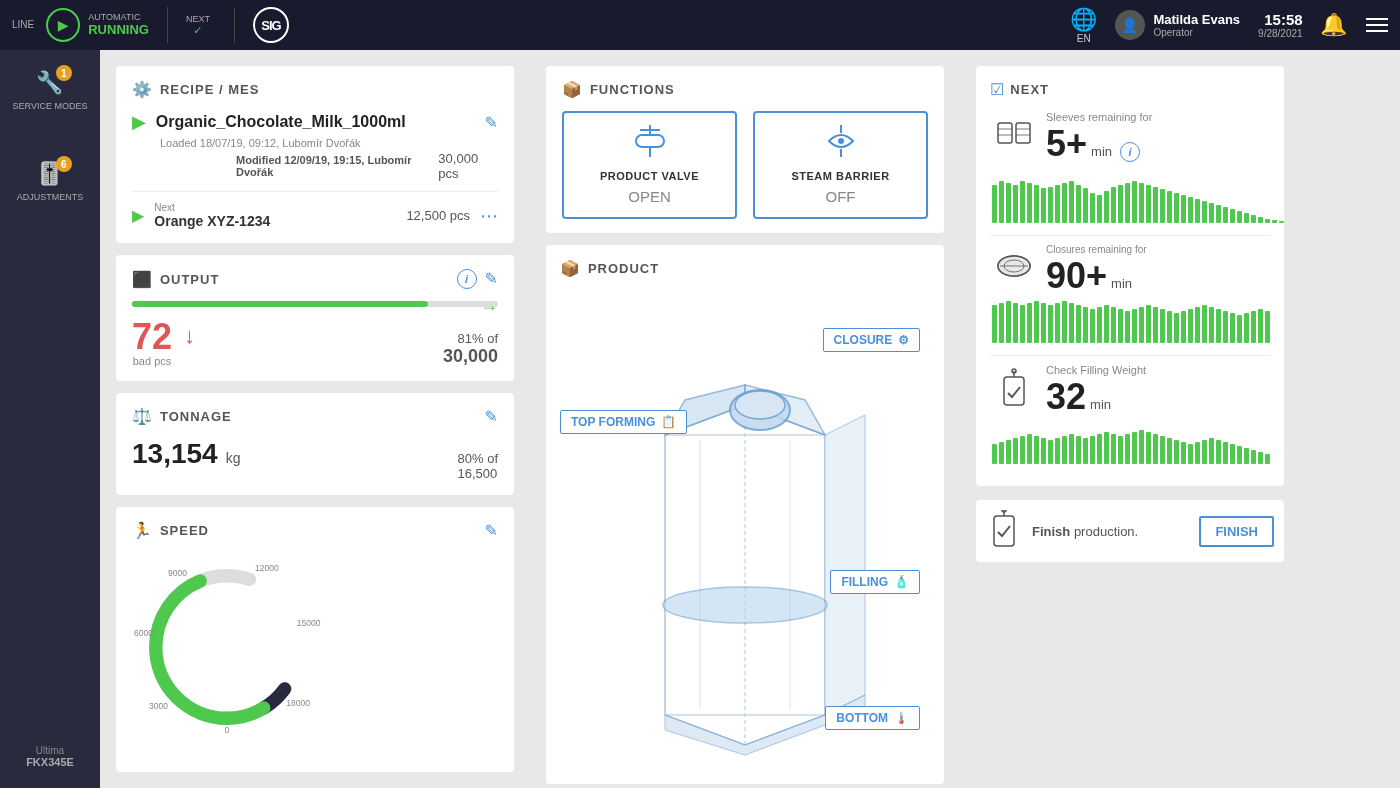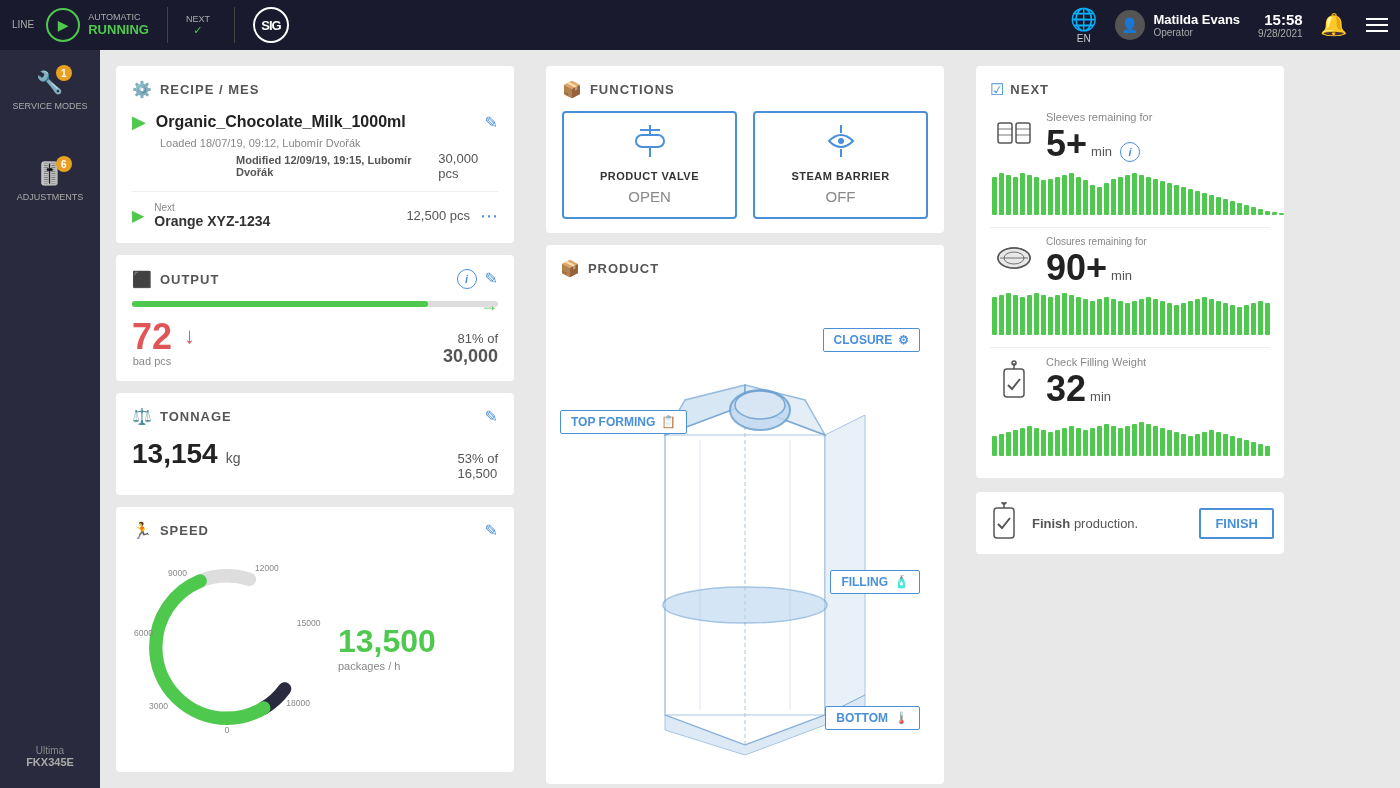--- a/index.html
+++ b/index.html
@@ -377,21 +377,21 @@
       <div class="panel-section">
         <div class="section-header">
           <span class="section-icon">⚖️</span>
           <span class="section-title">TONNAGE</span>
           <span style="margin-left:auto;"><span class="edit-icon">✎</span></span>
         </div>
         <div style="display:flex;align-items:baseline;gap:8px;">
           <span style="font-size:28px;font-weight:bold;color:#222;">13,154</span>
           <span style="font-size:14px;color:#555;">kg</span>
           <span style="margin-left:auto;font-size:13px;color:#555;">
-            <span>53% of</span><br>
+            <span>80% of</span><br>
             <span>16,500</span>
           </span>
         </div>
       </div>
 
       <div class="panel-section speed-section" style="flex:1;">
         <div class="section-header">
           <span class="section-icon">🏃</span>
           <span class="section-title">SPEED</span>
           <span style="margin-left:auto;"><span class="edit-icon">✎</span></span>
@@ -408,24 +408,20 @@
               <circle cx="100" cy="100" r="75" fill="none" stroke="#4ec94e" stroke-width="14" stroke-dasharray="247 424" stroke-dashoffset="-77" stroke-linecap="round"></circle>
 
               <text x="100" y="190" text-anchor="middle" font-size="9" fill="#888">0</text>
               <text x="28" y="165" text-anchor="middle" font-size="9" fill="#888">3000</text>
               <text x="12" y="88" text-anchor="middle" font-size="9" fill="#888">6000</text>
               <text x="48" y="25" text-anchor="middle" font-size="9" fill="#888">9000</text>
               <text x="142" y="20" text-anchor="middle" font-size="9" fill="#888">12000</text>
               <text x="186" y="78" text-anchor="middle" font-size="9" fill="#888">15000</text>
               <text x="175" y="162" text-anchor="middle" font-size="9" fill="#888">18000</text>
             </svg>
-          </div>
-          <div>
-            <div style="font-size:32px;font-weight:bold;color:#4ec94e;">13,500</div>
-            <div style="font-size:11px;color:#888;">packages / h</div>
           </div>
         </div>
       </div>
     </div>
 
     <div class="middle-panel">
 
       <div class="panel-section">
         <div class="section-header">
           <span class="section-icon">📦</span>
@@ -515,21 +511,21 @@
     </div>
 
     <div class="right-panel">
       <div class="next-section">
         <div class="next-section-header">
           <span class="check-icon">☑</span>
           <span class="next-title">NEXT</span>
         </div>
 
         <div style="margin-bottom:12px;">
-          <div style="display:flex;align-items:center;gap:8px;margin-bottom:8px;">
+          <div style="display:flex;align-items:center;gap:8px;margin-bottom:16px;">
 
             <svg width="48" height="38" viewBox="0 0 48 38">
               <rect x="8" y="4" width="14" height="20" rx="2" fill="none" stroke="#555" stroke-width="1.5"></rect>
               <rect x="26" y="4" width="14" height="20" rx="2" fill="none" stroke="#555" stroke-width="1.5"></rect>
               <line x1="8" y1="10" x2="22" y2="10" stroke="#555" stroke-width="0.8"></line>
               <line x1="26" y1="10" x2="40" y2="10" stroke="#555" stroke-width="0.8"></line>
               <line x1="8" y1="16" x2="22" y2="16" stroke="#555" stroke-width="0.8"></line>
               <line x1="26" y1="16" x2="40" y2="16" stroke="#555" stroke-width="0.8"></line>
             </svg>
             <div style="flex:1;">

